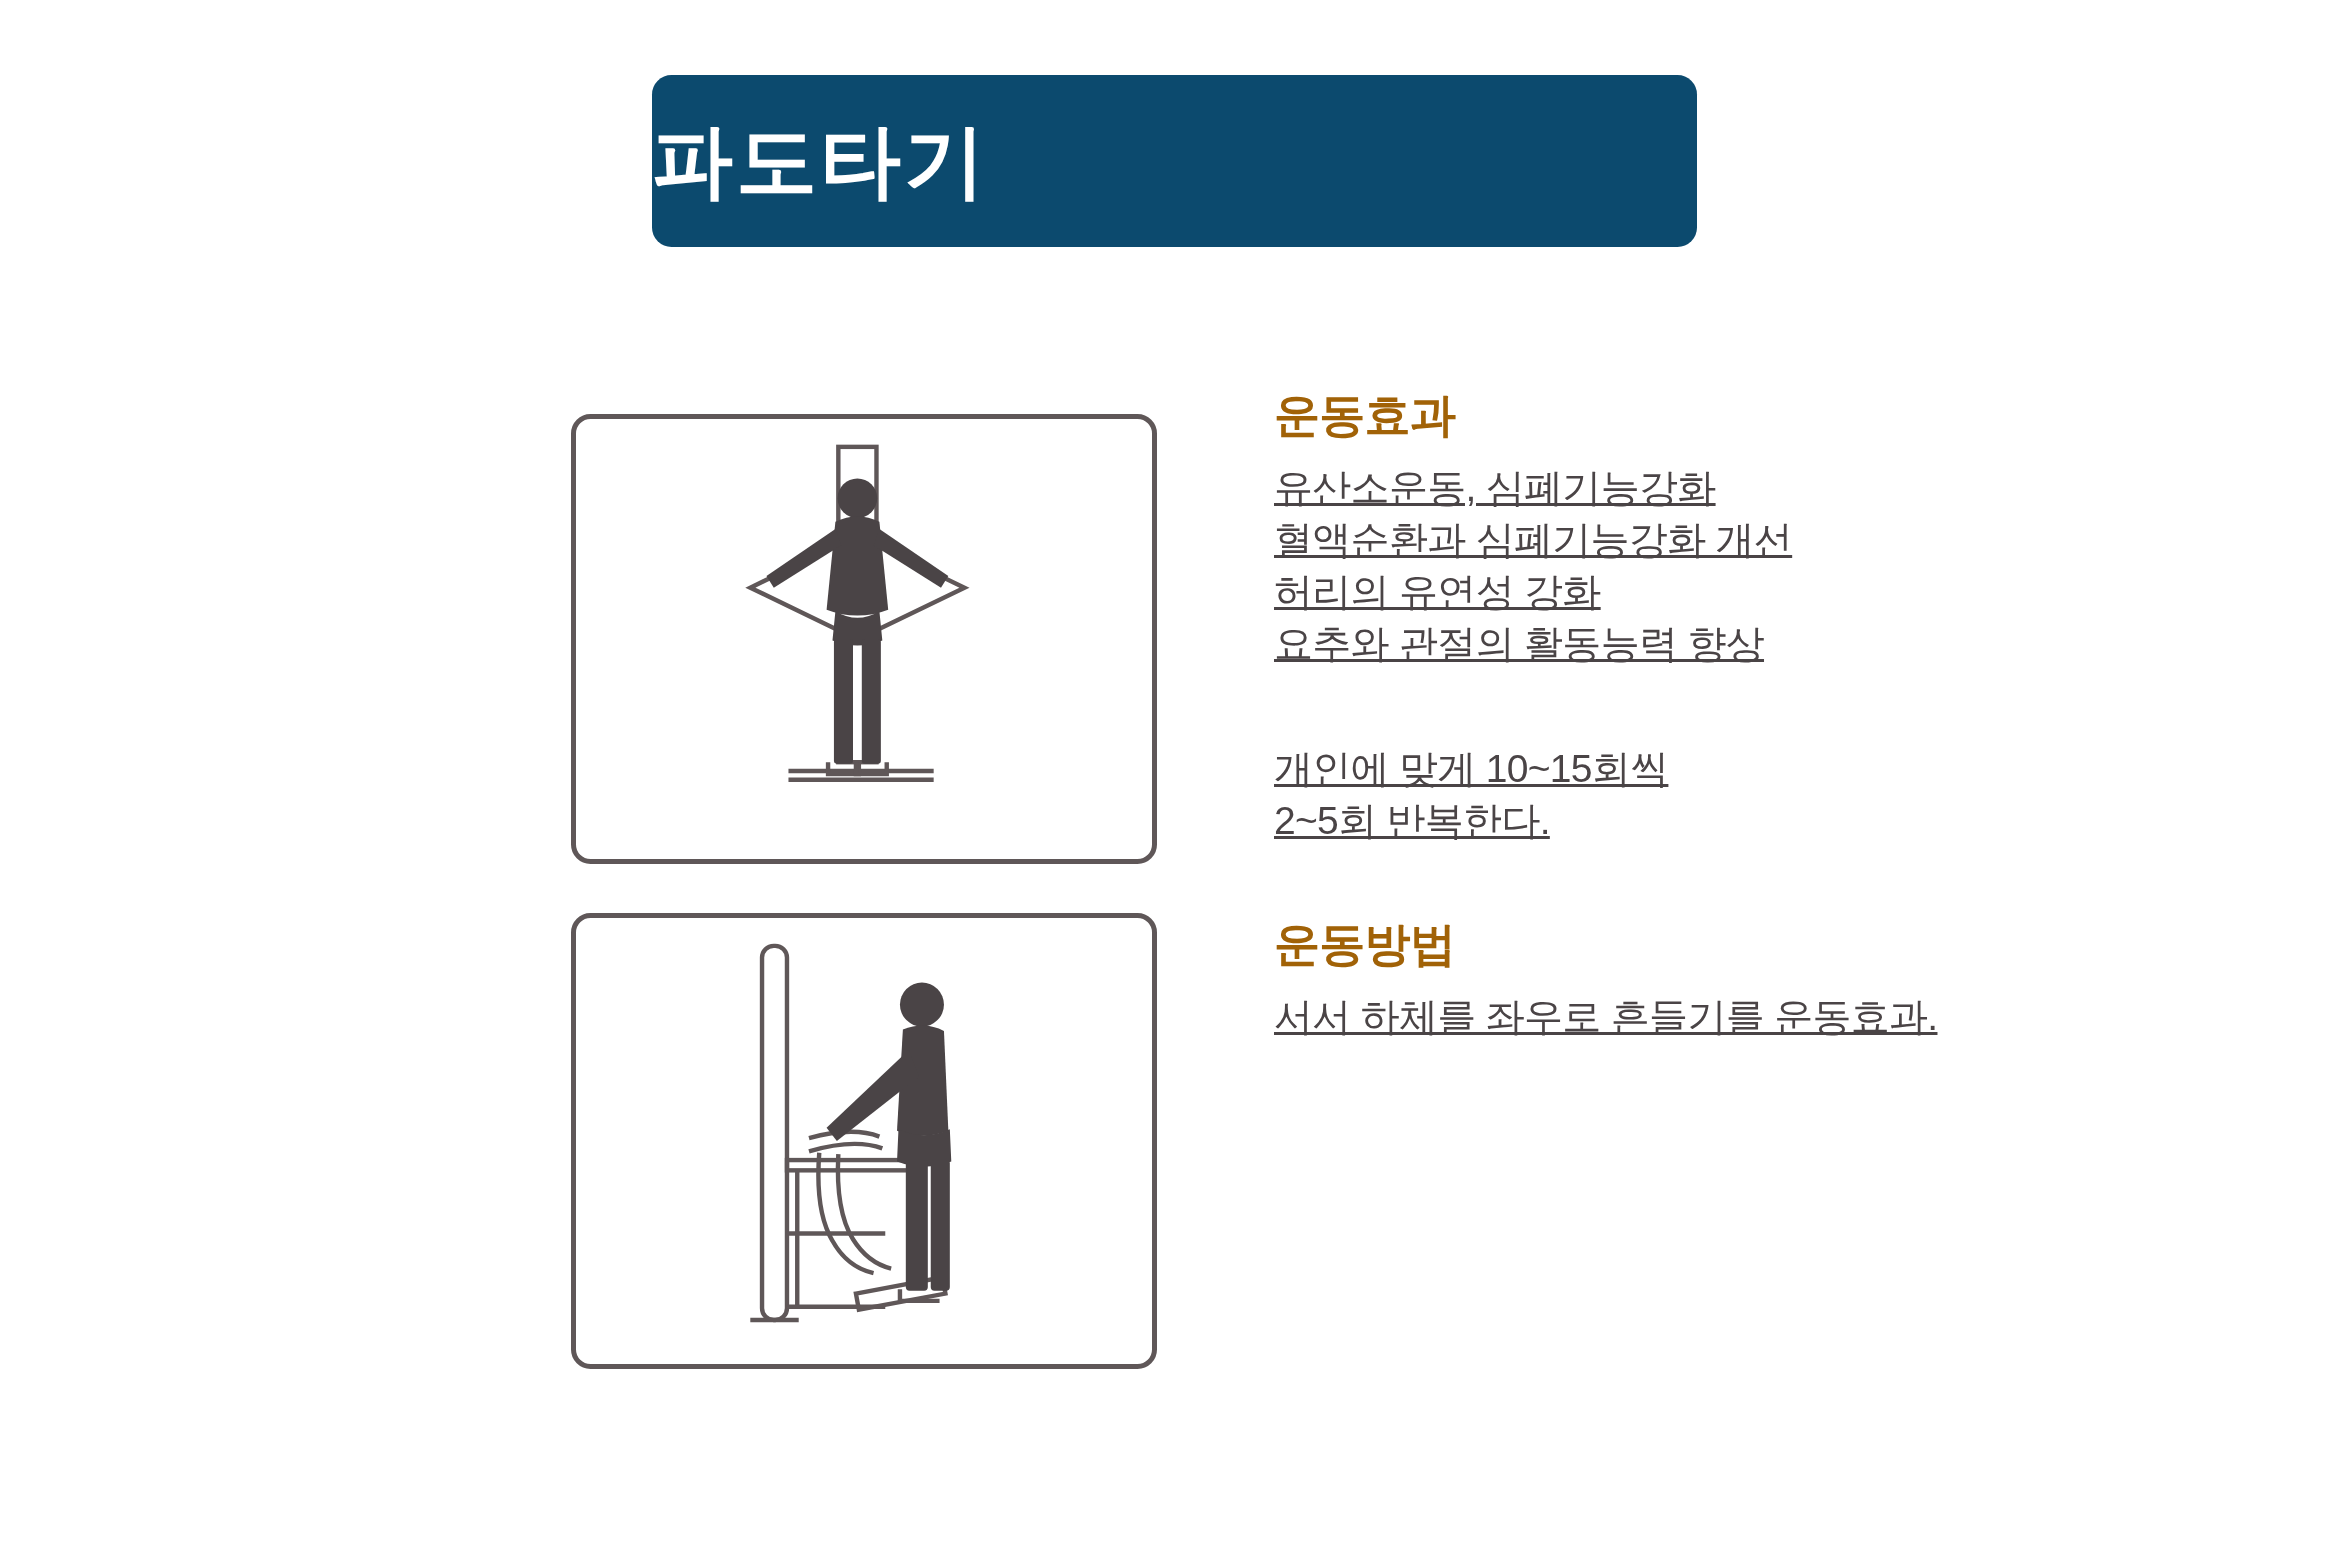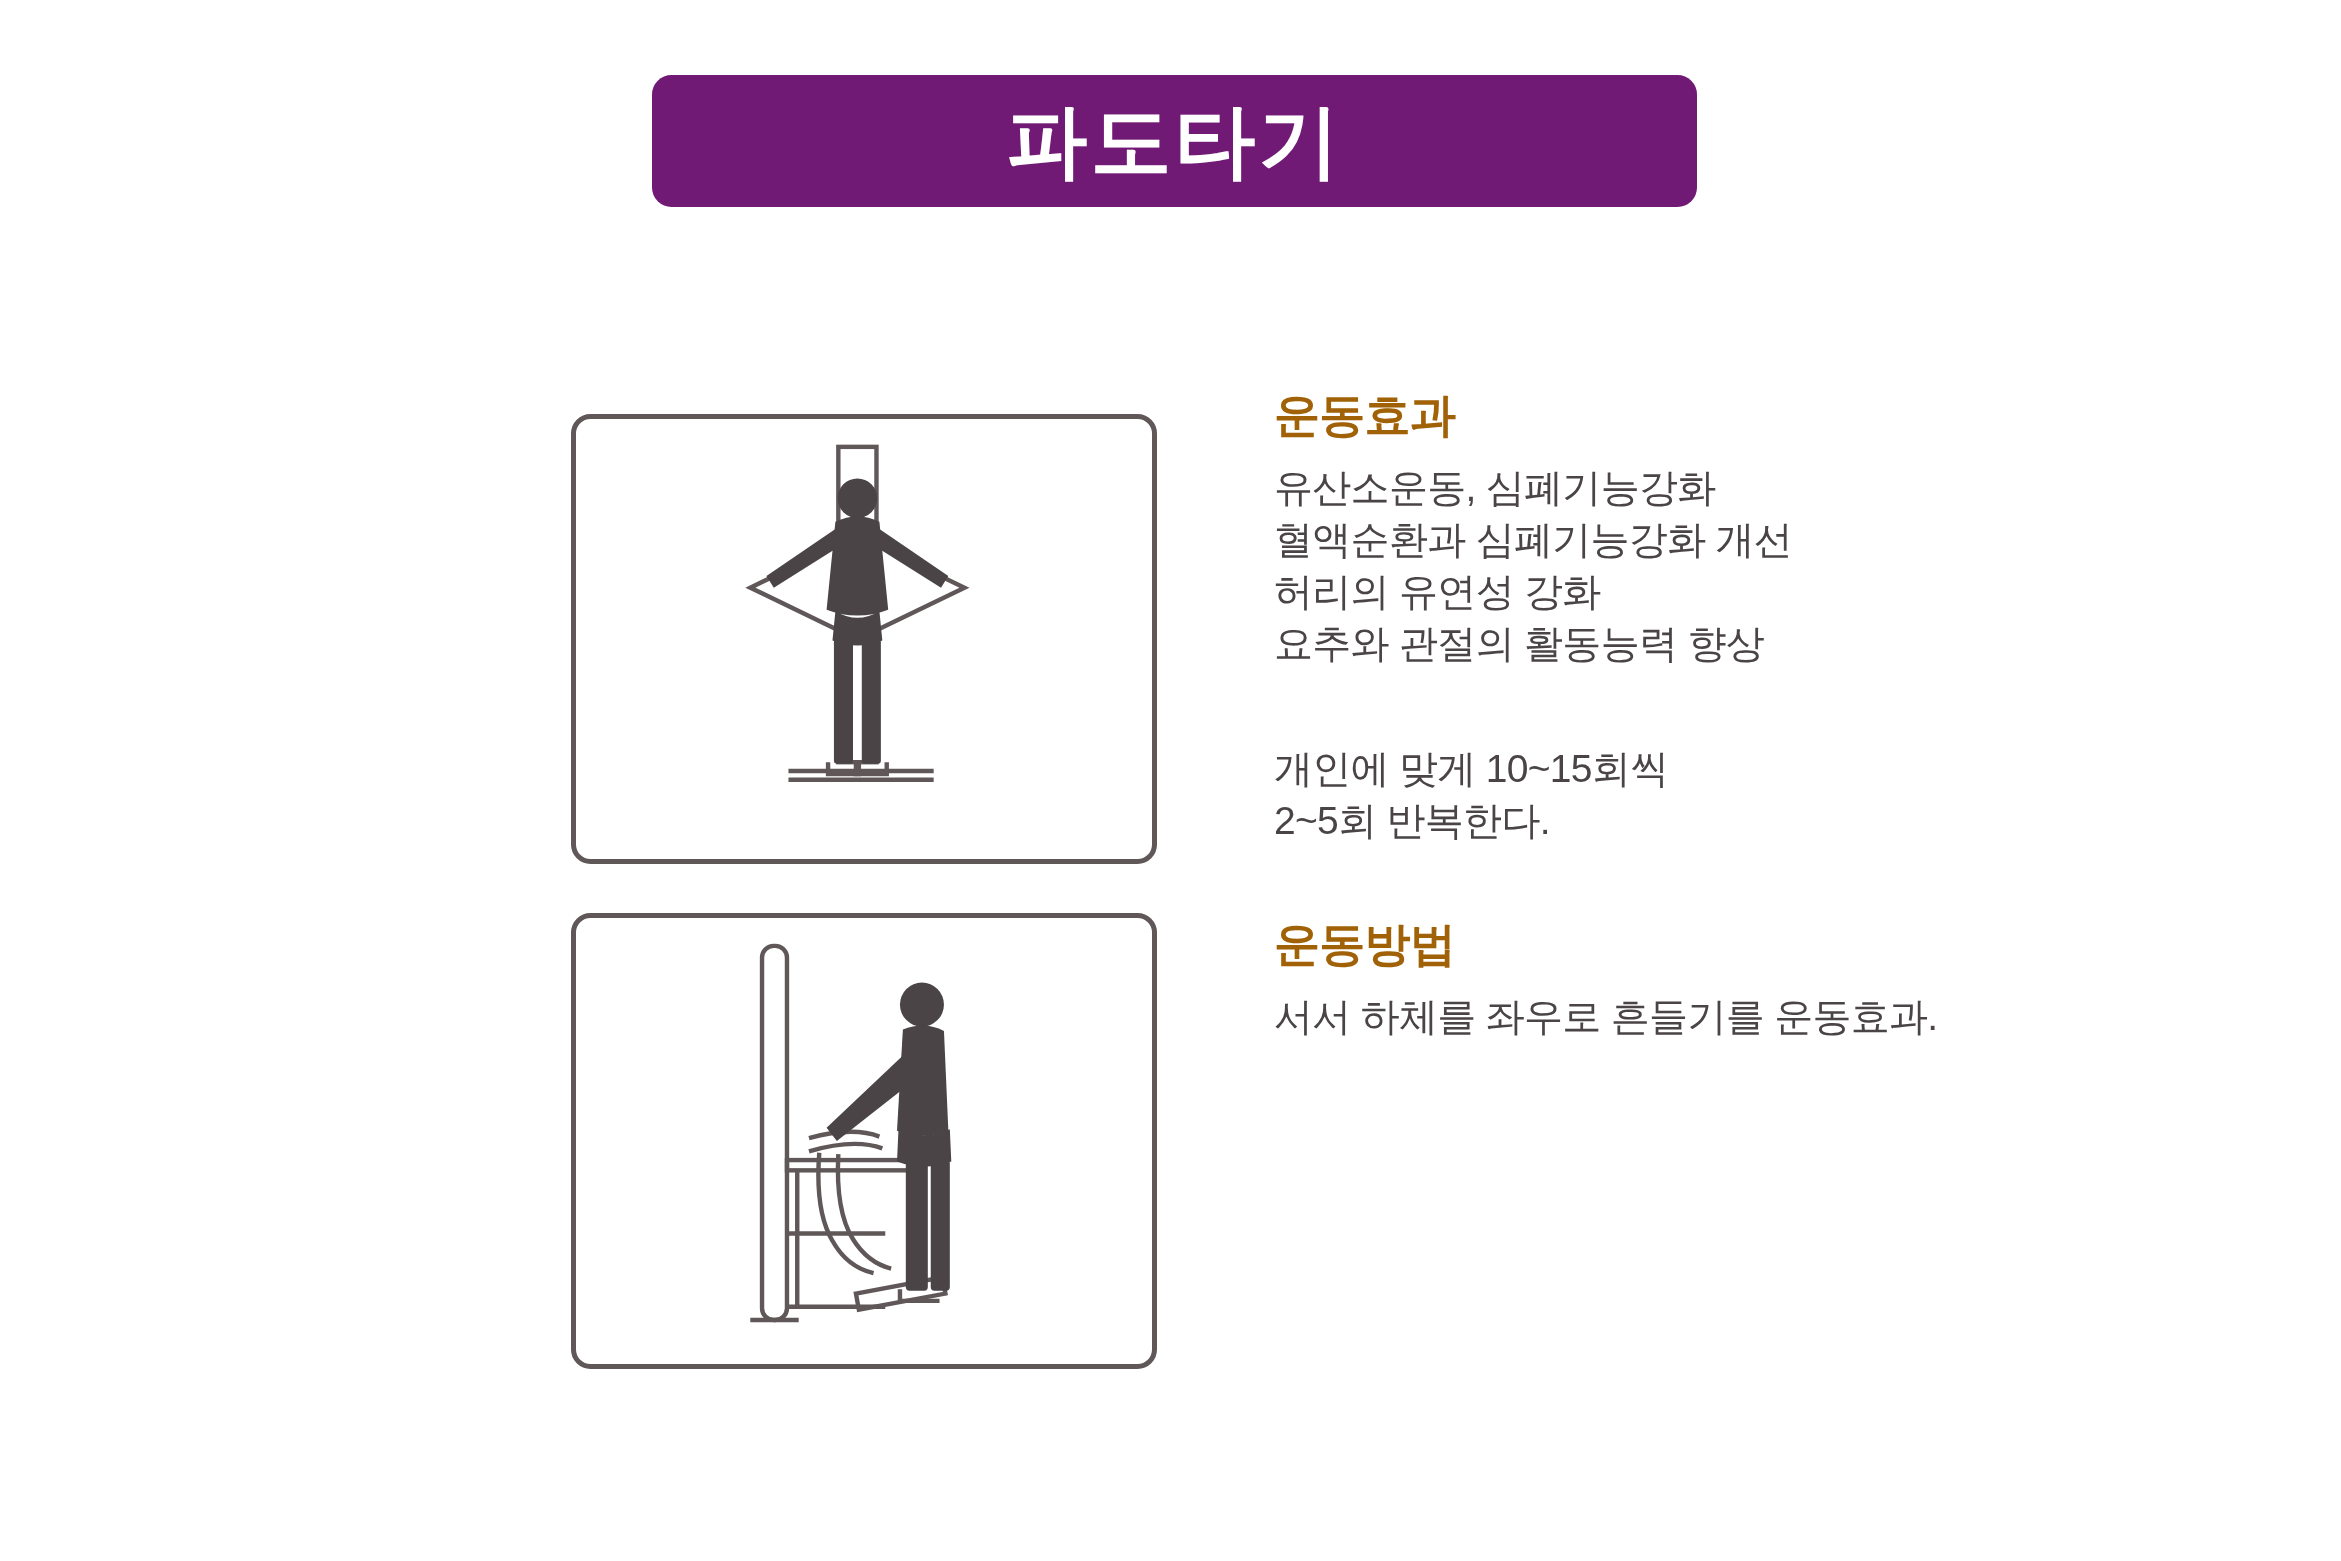--- a/index.html
+++ b/index.html
@@ -15,26 +15,26 @@
     position: relative;
     overflow: hidden;
   }
 
   
   .title-bar {
     position: absolute;
     left: 652px;
     top: 75px;
     width: 1045px;
-    height: 132px;
-    background: #701a75;
+    height: 172px;
+    background: #0c4a6e;
     border-radius: 19.5px;
     display: flex;
     align-items: center;
-    justify-content: center;
+    justify-content: flex-start;
   }
   .title-text {
     color: #ffffff;
     font-size: 81px;
     font-weight: bold;
     letter-spacing: 3px;
     line-height: 1;
   }
 
   
@@ -75,20 +75,21 @@
     margin: 0 0 21px 0;
     line-height: 1.1;
     letter-spacing: -0.7px;
   }
   .section-line {
     font-size: 39px;
     color: #4a4446;
     line-height: 1.34;
     letter-spacing: -0.7px;
     white-space: pre;
+    text-decoration: underline;
   }
   .gap-lg { height: 30px; }
 </style>
 </head>
 <body>
 
 <div class="title-bar">
   <div class="title-text">파도타기</div>
 </div>
 

